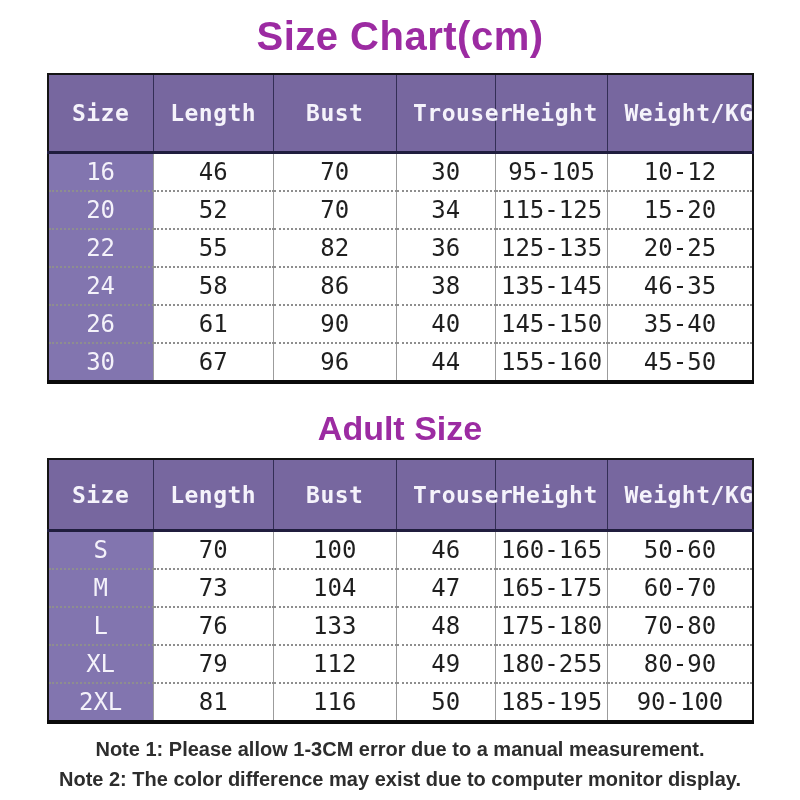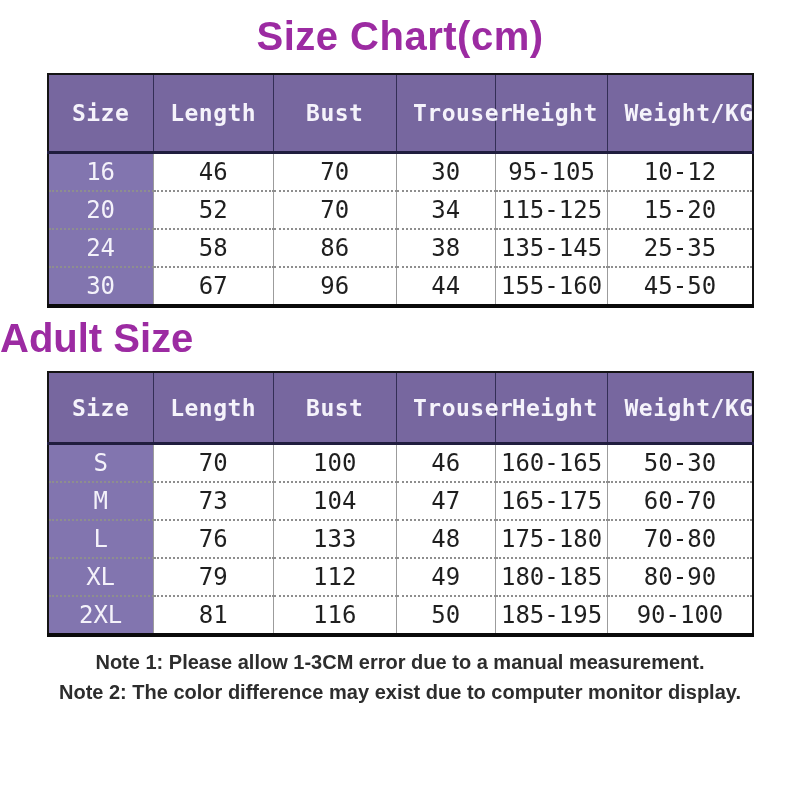--- a/index.html
+++ b/index.html
@@ -20,25 +20,26 @@
     color: var(--title-color, #9c2ba2);
     font-size: 40px;
     font-weight: bold;
     margin: 0;
     padding-top: 14px;
     padding-bottom: 14px;
     letter-spacing: 0.5px;
     border-radius: 14px;
   }
   .sub-title {
+    text-align: center;
     color: var(--title-color, #9c2ba2);
-    font-size: 40px;
+    font-size: 34px;
     font-weight: bold;
     margin: 0;
-    padding-top: 8px;
+    padding-top: 25px;
     padding-bottom: 10px;
   }
   table.size-table {
     width: 707px;
     margin: 0 auto;
     border-collapse: collapse;
     table-layout: fixed;
     border: 2px solid #141414;
     border-bottom: 4px solid #0a0a0a;
   }
@@ -130,26 +131,42 @@
         </tr>
         <tr>
           <td class="size-cell">20</td>
           <td>52</td>
           <td>70</td>
           <td>34</td>
           <td>115-125</td>
           <td>15-20</td>
         </tr>
         <tr>
+          <td class="size-cell">22</td>
+          <td>55</td>
+          <td>82</td>
+          <td>36</td>
+          <td>125-135</td>
+          <td>20-25</td>
+        </tr>
+        <tr>
           <td class="size-cell">24</td>
           <td>58</td>
           <td>86</td>
           <td>38</td>
           <td>135-145</td>
-          <td>25-35</td>
+          <td>46-35</td>
+        </tr>
+        <tr>
+          <td class="size-cell">26</td>
+          <td>61</td>
+          <td>90</td>
+          <td>40</td>
+          <td>145-150</td>
+          <td>35-40</td>
         </tr>
         <tr>
           <td class="size-cell">30</td>
           <td>67</td>
           <td>96</td>
           <td>44</td>
           <td>155-160</td>
           <td>45-50</td>
         </tr>
       </tbody>
@@ -176,21 +193,21 @@
           <th>Weight/KG</th>
         </tr>
       </thead>
     <tbody>
         <tr>
           <td class="size-cell">S</td>
           <td>70</td>
           <td>100</td>
           <td>46</td>
           <td>160-165</td>
-          <td>50-30</td>
+          <td>50-60</td>
         </tr>
         <tr>
           <td class="size-cell">M</td>
           <td>73</td>
           <td>104</td>
           <td>47</td>
           <td>165-175</td>
           <td>60-70</td>
         </tr>
         <tr>
@@ -199,21 +216,21 @@
           <td>133</td>
           <td>48</td>
           <td>175-180</td>
           <td>70-80</td>
         </tr>
         <tr>
           <td class="size-cell">XL</td>
           <td>79</td>
           <td>112</td>
           <td>49</td>
-          <td>180-185</td>
+          <td>180-255</td>
           <td>80-90</td>
         </tr>
         <tr>
           <td class="size-cell">2XL</td>
           <td>81</td>
           <td>116</td>
           <td>50</td>
           <td>185-195</td>
           <td>90-100</td>
         </tr>

